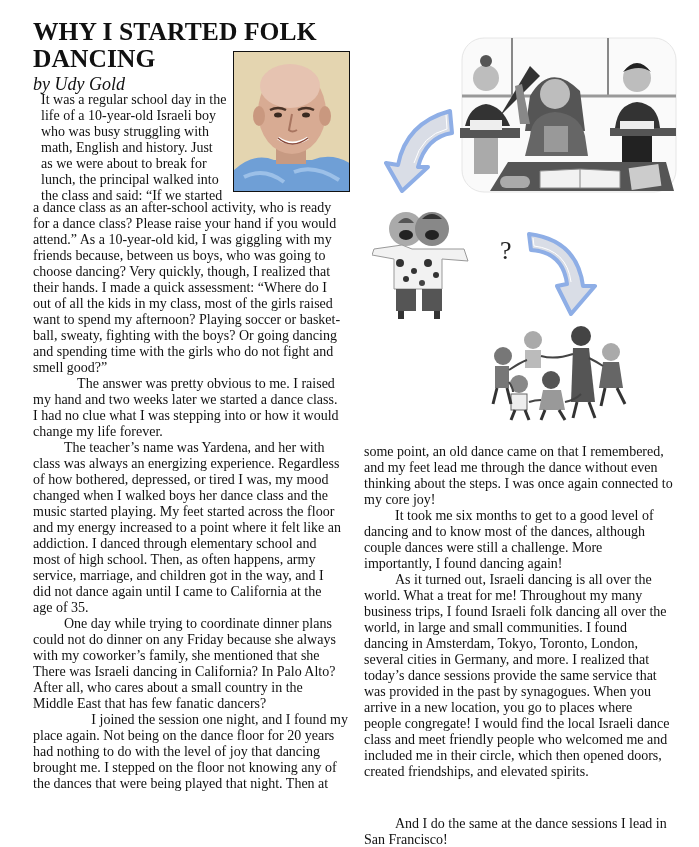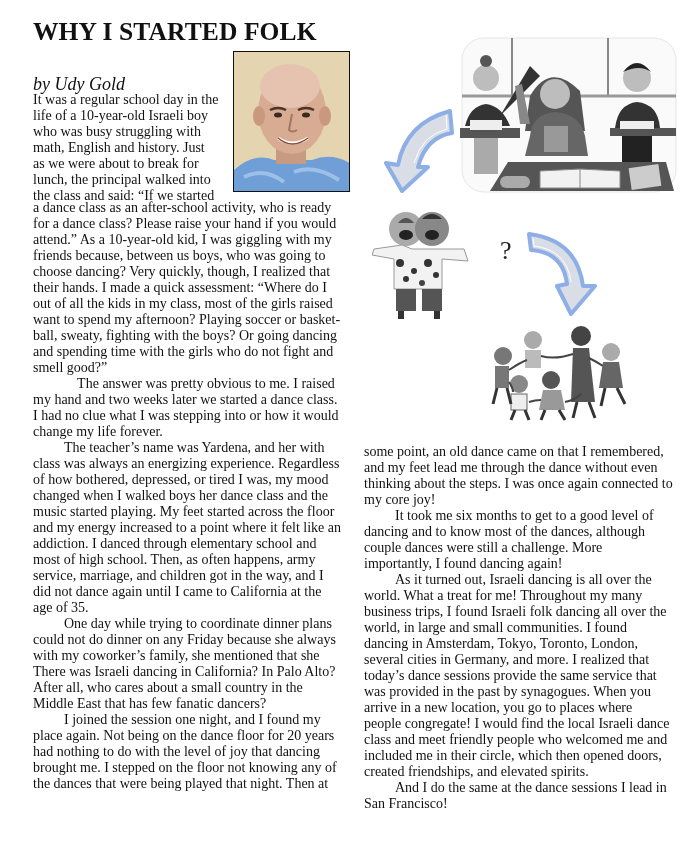--- a/index.html
+++ b/index.html
@@ -19,31 +19,32 @@
   }
   .photo {
     position: absolute; left: 233px; top: 51px; width: 117px; height: 141px;
     border: 1.5px solid #111; box-sizing: border-box; overflow: hidden;
     background: #e3d6b4;
   }
   .col {
     position: absolute; font-size: 14px; line-height: 16px;
   }
   .wrap-lines { position: absolute; left: 33px; top: 92px; width: 195px; font-size: 14px; line-height: 16px; }
-  .wrap-lines div { white-space: nowrap; }
+  .wrap-lines div { white-space: nowrap; margin-left: 8px; }
   .col-left { left: 33px; top: 200px; width: 315px; }
   .col-right { left: 364px; top: 444px; width: 318px; }
   .col .ln { white-space: nowrap; display: block; }
   .illus { position: absolute; }
 </style>
 </head>
 <body>
 
 <h1 class="title">
   <span>WHY I STARTED FOLK</span><br>
+  <span>DANCING</span>
 </h1>
 
 <div class="byline">by Udy Gold</div>
 
 <div class="photo">
   <svg width="117" height="141" viewBox="0 0 117 141">
     <rect width="117" height="141" fill="#e4d5b0"></rect>
     <path d="M0 118 Q20 100 40 108 L78 108 Q98 100 117 112 L117 141 L0 141 Z" fill="#6f9fd6"></path>
     <path d="M10 125 Q30 115 50 130 M60 120 Q80 112 105 128" stroke="#9cc0e8" stroke-width="4" fill="none"></path>
     <rect x="42" y="92" width="30" height="20" fill="#c79a82"></rect>
@@ -97,21 +98,21 @@
     <span class="ln">most of high school. Then, as often happens, army</span>
     <span class="ln">service, marriage, and children got in the way, and I</span>
     <span class="ln">did not dance again until I came to California at the</span>
     <span class="ln">age of 35.</span>
     <span class="ln" style="text-indent: 31px;">One day while trying to coordinate dinner plans</span>
     <span class="ln">could not do dinner on any Friday because she always</span>
     <span class="ln">with my coworker’s family, she mentioned that she</span>
     <span class="ln">There was Israeli dancing in California? In Palo Alto?</span>
     <span class="ln">After all, who cares about a small country in the</span>
     <span class="ln">Middle East that has few fanatic dancers?</span>
-    <span class="ln" style="text-indent: 31px;">I joined the session one night, and I found my</span>
+    <span class="ln" style="text-indent: 31px; text-align: right;">I joined the session one night, and I found my</span>
     <span class="ln">place again. Not being on the dance floor for 20 years</span>
     <span class="ln">had nothing to do with the level of joy that dancing</span>
     <span class="ln">brought me. I stepped on the floor not knowing any of</span>
     <span class="ln">the dances that were being played that night. Then at</span>
   </div>
 
 <div class="col col-right" id="rightcol">
     <span class="ln">some point, an old dance came on that I remembered,</span>
     <span class="ln">and my feet lead me through the dance without even</span>
     <span class="ln">thinking about the steps. I was once again connected to</span>
@@ -126,21 +127,21 @@
     <span class="ln">world, in large and small communities. I found</span>
     <span class="ln">dancing in Amsterdam, Tokyo, Toronto, London,</span>
     <span class="ln">several cities in Germany, and more. I realized that</span>
     <span class="ln">today’s dance sessions provide the same service that</span>
     <span class="ln">was provided in the past by synagogues. When you</span>
     <span class="ln">arrive in a new location, you go to places where</span>
     <span class="ln">people congregate! I would find the local Israeli dance</span>
     <span class="ln">class and meet friendly people who welcomed me and</span>
     <span class="ln">included me in their circle, which then opened doors,</span>
     <span class="ln">created friendships, and elevated spirits.</span>
-    <span class="ln" style="text-indent: 31px;">And I do the same at the dance sessions I lead in</span>
+    <span class="ln" style="text-indent: 31px; margin-top: 36px;">And I do the same at the dance sessions I lead in</span>
     <span class="ln">San Francisco!</span>
   </div>
 
 <div class="illus" style="left:460px; top:36px; width:220px; height:160px;">
   <svg width="220" height="160" viewBox="0 0 220 160">
     <rect x="2" y="2" width="214" height="154" rx="22" fill="#fafafa" stroke="#e6e6e6"></rect>
     <line x1="52" y1="2" x2="52" y2="60" stroke="#888" stroke-width="2"></line>
     <line x1="148" y1="2" x2="148" y2="60" stroke="#888" stroke-width="2"></line>
     <line x1="2" y1="60" x2="216" y2="60" stroke="#999" stroke-width="3"></line>
 

